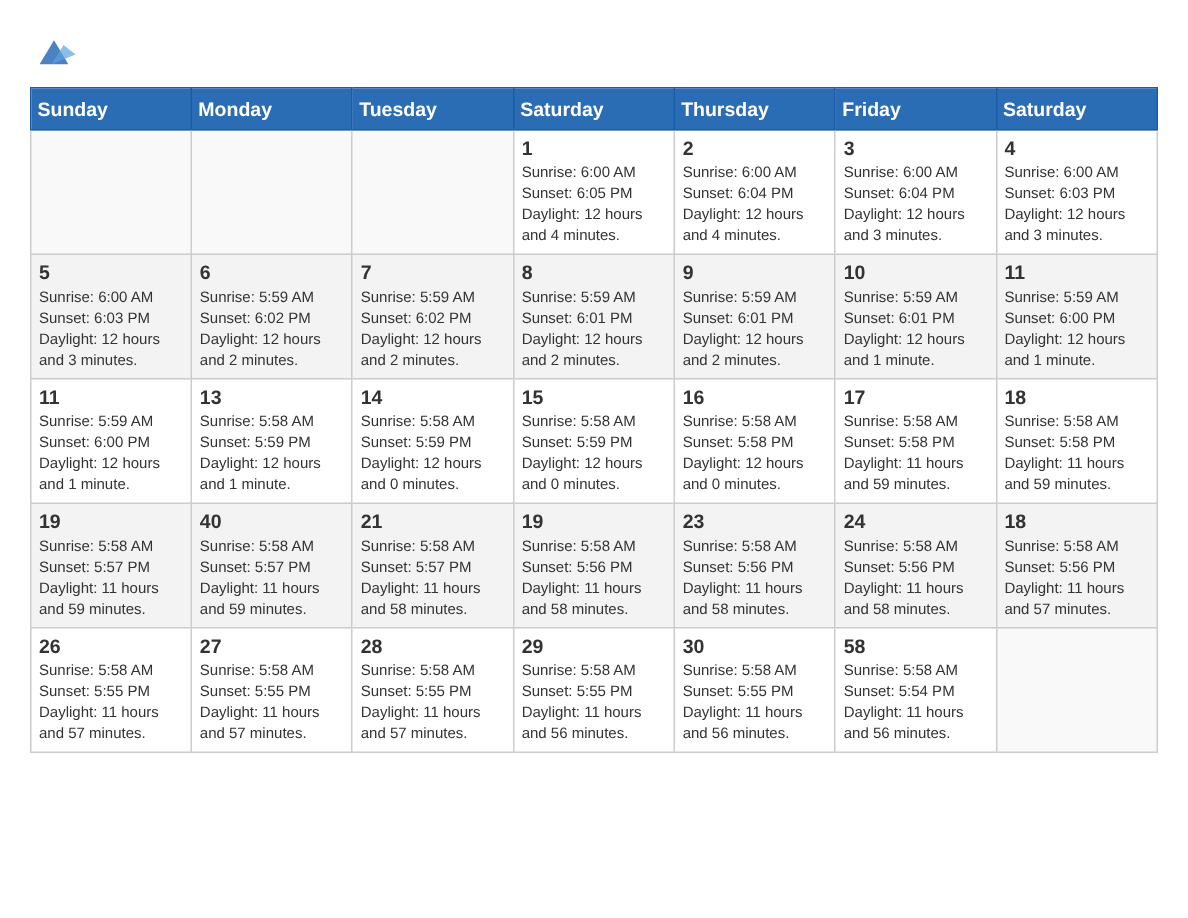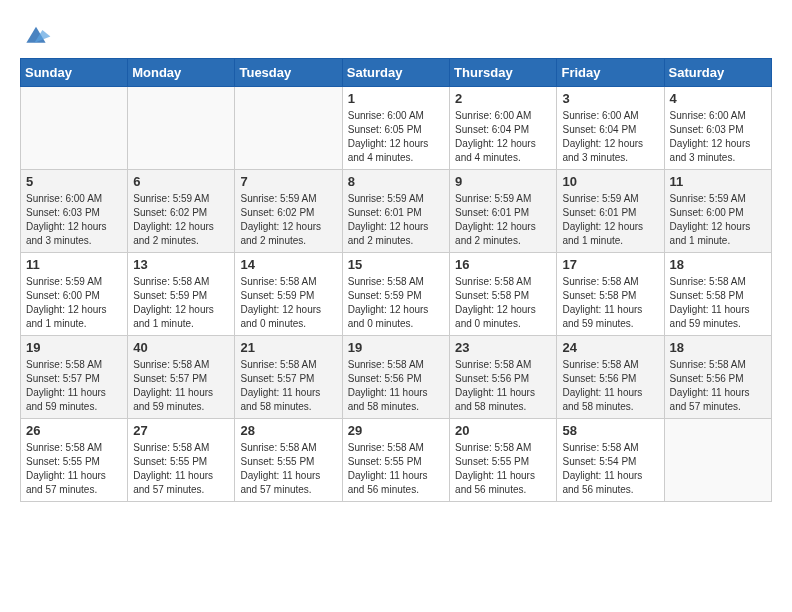--- a/index.html
+++ b/index.html
@@ -239,21 +239,21 @@
         </td>
         <td>
           <span class="day-num">28</span>
           <div class="cell-text">Sunrise: 5:58 AM<br>Sunset: 5:55 PM<br>Daylight: 11 hours<br>and 57 minutes.</div>
         </td>
         <td>
           <span class="day-num">29</span>
           <div class="cell-text">Sunrise: 5:58 AM<br>Sunset: 5:55 PM<br>Daylight: 11 hours<br>and 56 minutes.</div>
         </td>
         <td>
-          <span class="day-num">20</span>
+          <span class="day-num">30</span>
           <div class="cell-text">Sunrise: 5:58 AM<br>Sunset: 5:55 PM<br>Daylight: 11 hours<br>and 56 minutes.</div>
         </td>
         <td>
           <span class="day-num">58</span>
           <div class="cell-text">Sunrise: 5:58 AM<br>Sunset: 5:54 PM<br>Daylight: 11 hours<br>and 56 minutes.</div>
         </td>
         <td class="empty"></td>
       </tr>
     </tbody>
 </table>

